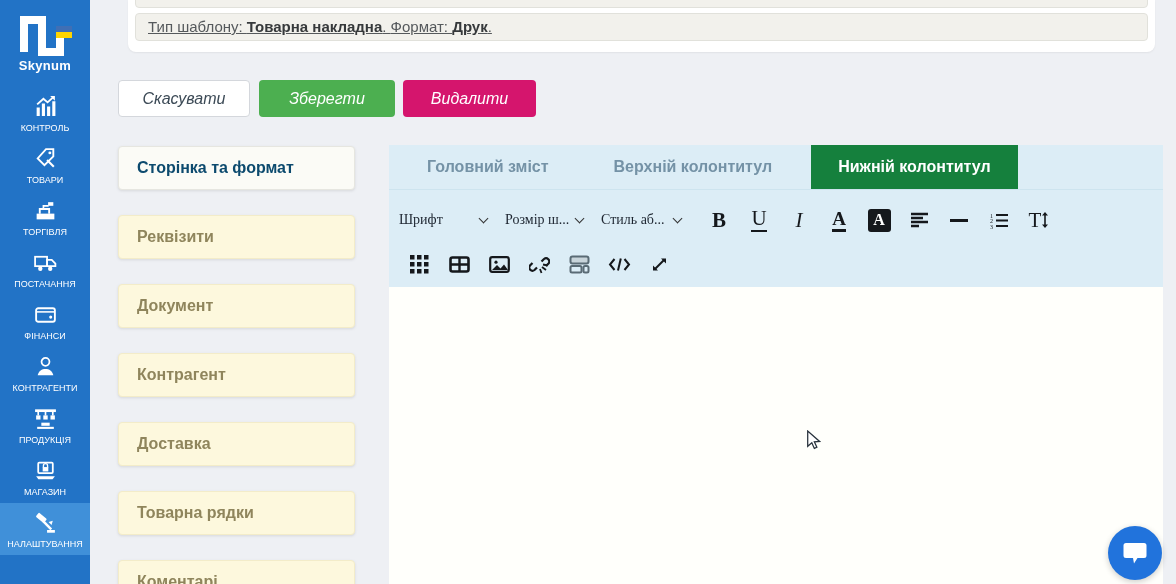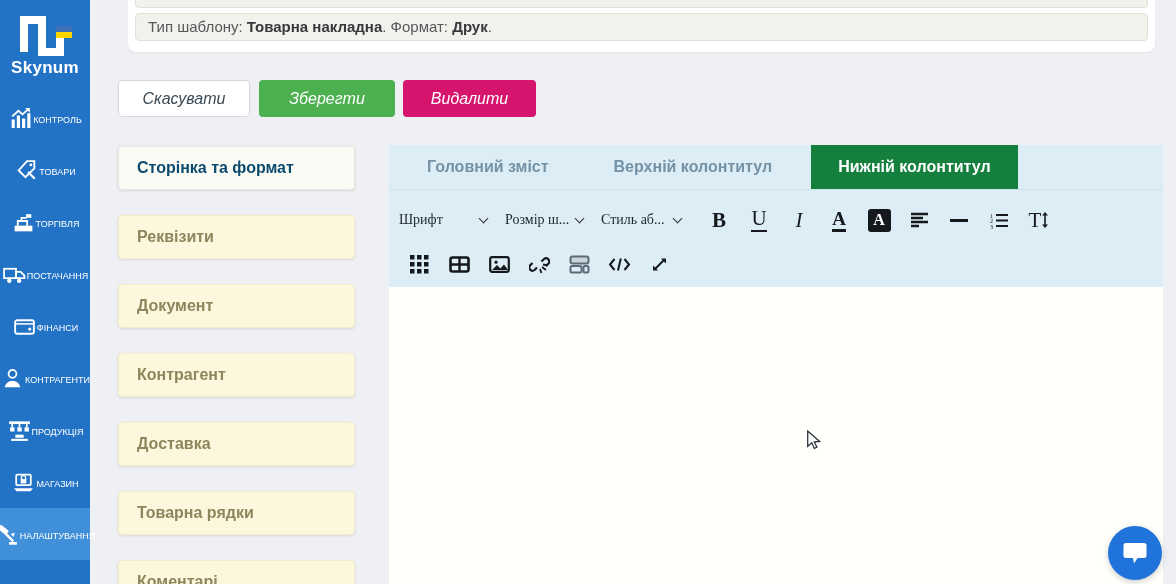--- a/index.html
+++ b/index.html
@@ -3,30 +3,30 @@
 <meta charset="utf-8">
 <style>
   * { margin:0; padding:0; box-sizing:border-box; }
   html,body { width:1176px; height:584px; overflow:hidden; }
   body { font-family:"Liberation Sans", sans-serif; background:#eef0f4; position:relative; }
 
   
   .sidebar { position:absolute; left:0; top:0; width:90px; height:584px; background:#2273c6; z-index:5; }
   .logo { text-align:center; padding-top:8px; }
   .logo svg { display:block; margin:0 auto; }
-  .logo-text { color:#fff; font-weight:bold; font-size:17px; letter-spacing:.3px; display:block; margin-top:2px; }
+  .logo-text { color:#fff; font-weight:bold; font-size:13px; letter-spacing:.3px; display:block; margin-top:2px; }
   .nav { margin-top:14px; }
-  .nav-item { height:52px; display:flex; flex-direction:row; align-items:center; justify-content:center; cursor:pointer; }
+  .nav-item { height:52px; display:flex; flex-direction:column; align-items:center; justify-content:center; cursor:pointer; }
   .nav-item.active { background:#4090d9; }
   .nav-icon { height:26px; display:flex; align-items:center; justify-content:center; }
   .nav-label { color:#fff; font-size:9px; margin-top:3px; white-space:nowrap; }
 
   
   .top-card { position:absolute; left:128px; top:0; width:1027px; height:52px; background:#fff; border-radius:0 0 8px 8px; box-shadow:0 1px 2px rgba(0,0,0,.06); overflow:hidden; }
-  .info-box { position:absolute; left:7px; right:7px; background:#f2f1ec; border:1px solid #e1e1db; border-radius:4px; }
+  .info-box { position:absolute; left:7px; right:7px; background:#f2f1ec; border:1px solid #e1e1db; border-radius:4px;text-decoration:underline; }
   .info-box.ghost { top:-20px; height:28px; }
   .info-box.main { top:13px; height:28px; line-height:26px; padding-left:12px; font-size:15px; color:#55595c; }
   .info-box.main b { color:#36393b; }
 
   
   .actions { position:absolute; left:118px; top:80px; display:flex; }
   .btn { height:37px; border-radius:4px; font-size:16px; display:flex; align-items:center; justify-content:center; cursor:pointer;font-style:italic; }
   .btn-cancel { width:132px; background:#fff; border:1px solid #d4d7dc; color:#3c4a56; margin-right:9px; }
   .btn-save { width:136px; background:#4caf50; border:none; color:#fff; margin-right:8px; }
   .btn-delete { width:133px; background:#d5156d; border:none; color:#fff; }

